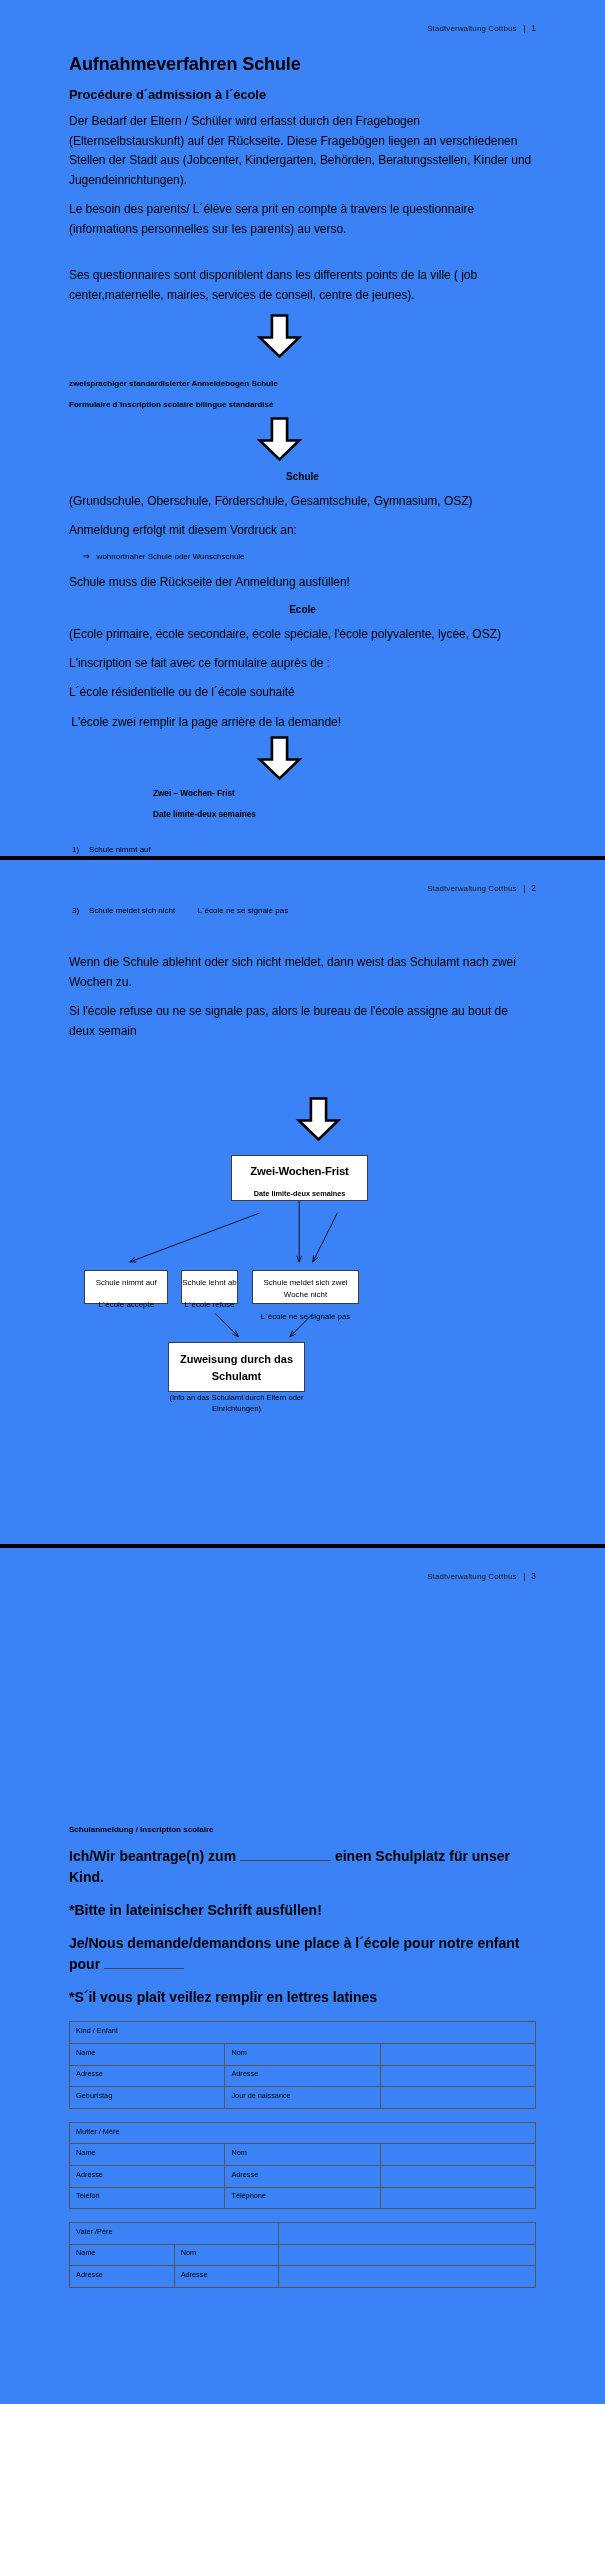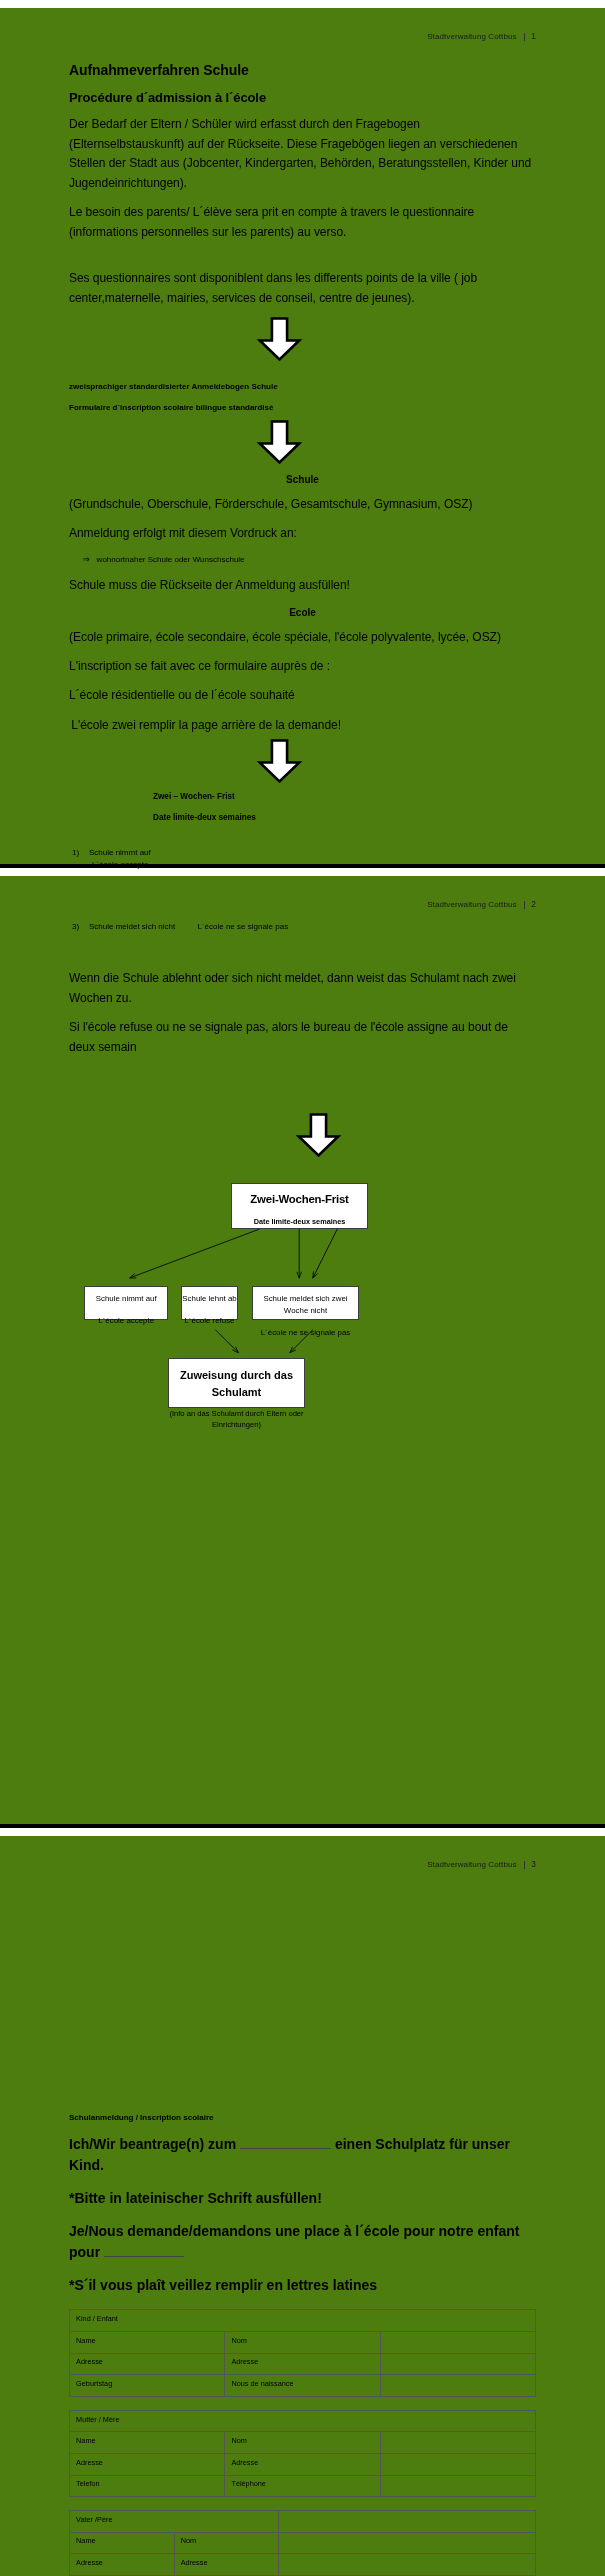--- a/index.html
+++ b/index.html
@@ -5,21 +5,21 @@
   html,body{margin:0;padding:0;background:#ffffff;}
   body{
     width:605px;
     font-family:"Liberation Sans", sans-serif;
     color:#000000;
     -webkit-font-smoothing:antialiased;
   }
   .doc{width:605px;position:relative;}
 
   
-  .page{position:relative;width:605px;background:#4d7c0f;box-sizing:border-box;margin-top:8px;}
+  .page{position:relative;width:605px;background:#3b82f6;box-sizing:border-box;}
   .page-inner{padding:0 69px 0 69px;}
   .page-sep{width:605px;height:3.8px;background:#000;}
 
   
   .pg-header{
     text-align:right;
     font-size:8px;
     letter-spacing:0.1px;
     color:#1a1a1a;
     padding-top:23px;
@@ -29,21 +29,21 @@
     display:inline-block;
     width:0.8px;height:8.4px;
     background:#333;
     margin:0 4.6px -0.8px 4.6px;
     vertical-align:middle;
   }
   .pg-header .num{font-size:8.4px;}
 
   
   h1.title{
-    font-size:14px;
+    font-size:18px;
     font-weight:bold;
     margin:21.3px 0 0 0;
     letter-spacing:-0.1px;
   }
   h2.subtitle{
     font-size:13px;
     font-weight:bold;
     margin:12.2px 0 0 0;
     letter-spacing:-0.1px;
   }
@@ -98,21 +98,21 @@
     box-sizing:border-box;
     border:0.8px solid #3c3c3c;
     background:#fff;
     text-align:center;
     font-size:7.9px;
     line-height:1.5;
   }
   .fbox .l1{display:block;}
   .fbox .l2{display:block;margin-top:10.7px;}
   .fbox-main{
-    left:162px;top:12px;width:137px;height:46px;
+    left:162px;top:0;width:137px;height:46px;
     padding-top:6.9px;
   }
   .fbox-main .t1{font-size:11.4px;font-weight:bold;letter-spacing:-0.2px;}
   .fbox-main .t2{font-size:7.3px;font-weight:bold;display:block;margin-top:8.4px;}
   .fbox-a{left:15.2px;top:115px;width:84px;height:34px;padding-top:5.3px;}
   .fbox-b{left:112px;top:115px;width:57px;height:34px;padding-top:5.3px;}
   .fbox-c{left:183px;top:115px;width:107px;height:34px;padding-top:5.3px;}
   .fbox-d{left:99px;top:187px;width:137px;height:50px;padding-top:7.6px;}
   .fbox-d .t1{font-size:11px;font-weight:bold;}
   .fbox-d .t2{display:block;margin-top:7.6px;font-size:7.6px;line-height:1.45;}
@@ -222,21 +222,21 @@
           <span style="display:inline-block;width:7.6px;"></span><span>Schule lehnt ab</span>
           <span class="fr" style="padding-left:20px;">L´école refuse</span>
         </li>
       </ol>
 
     </div>
   </section>
 
   <div class="page-sep"></div>
 
-  <section class="page" style="height:948px;">
+  <section class="page" style="height:684px;">
     <div class="page-inner">
 
       <div class="pg-header">
         <span>Stadtverwaltung Cottbus</span>
         <span class="bar"></span>
         <span class="num">2</span>
       </div>
 
       <div style="height:12.2px;"></div>
 
@@ -346,21 +346,21 @@
             <td class="c2">Nom</td>
             <td class="c3"></td>
           </tr>
           <tr>
             <td class="c1 tall">Adresse</td>
             <td class="c2 tall">Adresse</td>
             <td class="c3 tall"></td>
           </tr>
           <tr>
             <td class="c1">Geburtstag</td>
-            <td class="c2">Nous de naissance</td>
+            <td class="c2">Jour de naissance</td>
             <td class="c3"></td>
           </tr>
         </tbody>
           </table>
 
         <table class="ftable">
           <tbody>
               <tr>
             <td class="c1" colspan="3">Mutter / Mère</td>
           </tr>

